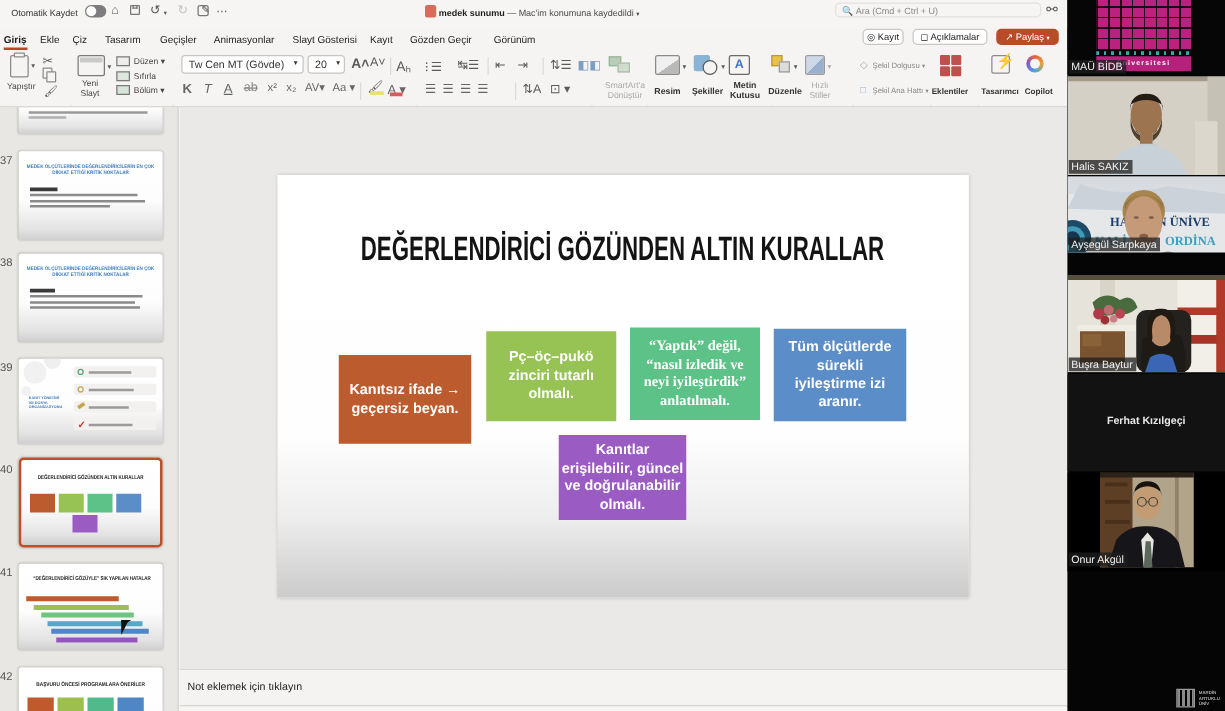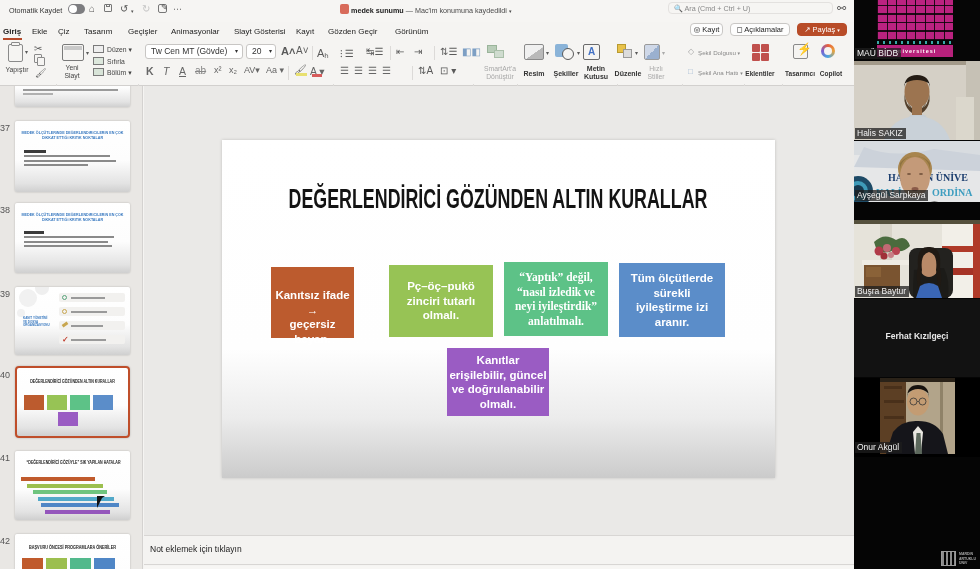--- a/index.html
+++ b/index.html
@@ -251,21 +251,21 @@
       <div style="position:absolute;left:0px;top:11px;width:115px;text-align:center;font-size:4.5px;font-weight:bold;color:#1a1a1a;white-space:nowrap;transform:scaleX(0.85);transform-origin:50% 50%;">BAŞVURU ÖNCESİ PROGRAMLARA ÖNERİLER</div>
       <div style="position:absolute;left:7px;top:24px;width:21px;height:12px;background:#c05a2c;"></div>
       <div style="position:absolute;left:31px;top:24px;width:21px;height:12px;background:#9cbf4e;"></div>
       <div style="position:absolute;left:55px;top:24px;width:21px;height:12px;background:#52b98c;"></div>
       <div style="position:absolute;left:79px;top:24px;width:21px;height:12px;background:#4f86c6;"></div>
     </div>
   </div>
   <div id="canvas">
     <div id="slide">
       <div id="stitle">DEĞERLENDİRİCİ GÖZÜNDEN ALTIN KURALLAR</div>
-      <div class="sbox" style="left:49px;top:127px;width:83px;height:71px;background:#bc5b2e;">
+      <div class="sbox" style="left:49px;top:144px;width:106px;height:71px;background:#bc5b2e;">
           <div class="pad" style="top:21px;">Kanıtsız ifade →<br>geçersiz beyan.</div>
         </div>
       <div class="sbox" style="left:167px;top:125px;width:104px;height:72px;background:#97c355;padding-left:11px;">
           <div class="pad" style="top:14px;">Pç–öç–pukö<br>zinciri tutarlı<br>olmalı.</div>
         </div>
       <div class="sbox" style="left:282px;top:122px;width:104px;height:74px;background:#5dc287;font-family:Liberation Serif, serif;">
           <div class="pad" style="top:8px;">“Yaptık” değil,<br>“nasıl izledik ve<br>neyi iyileştirdik”<br>anlatılmalı.</div>
         </div>
       <div class="sbox" style="left:397px;top:123px;width:106px;height:74px;background:#5b8dc9;">
           <div class="pad" style="top:8px;">Tüm ölçütlerde<br>sürekli<br>iyileştirme izi<br>aranır.</div>

